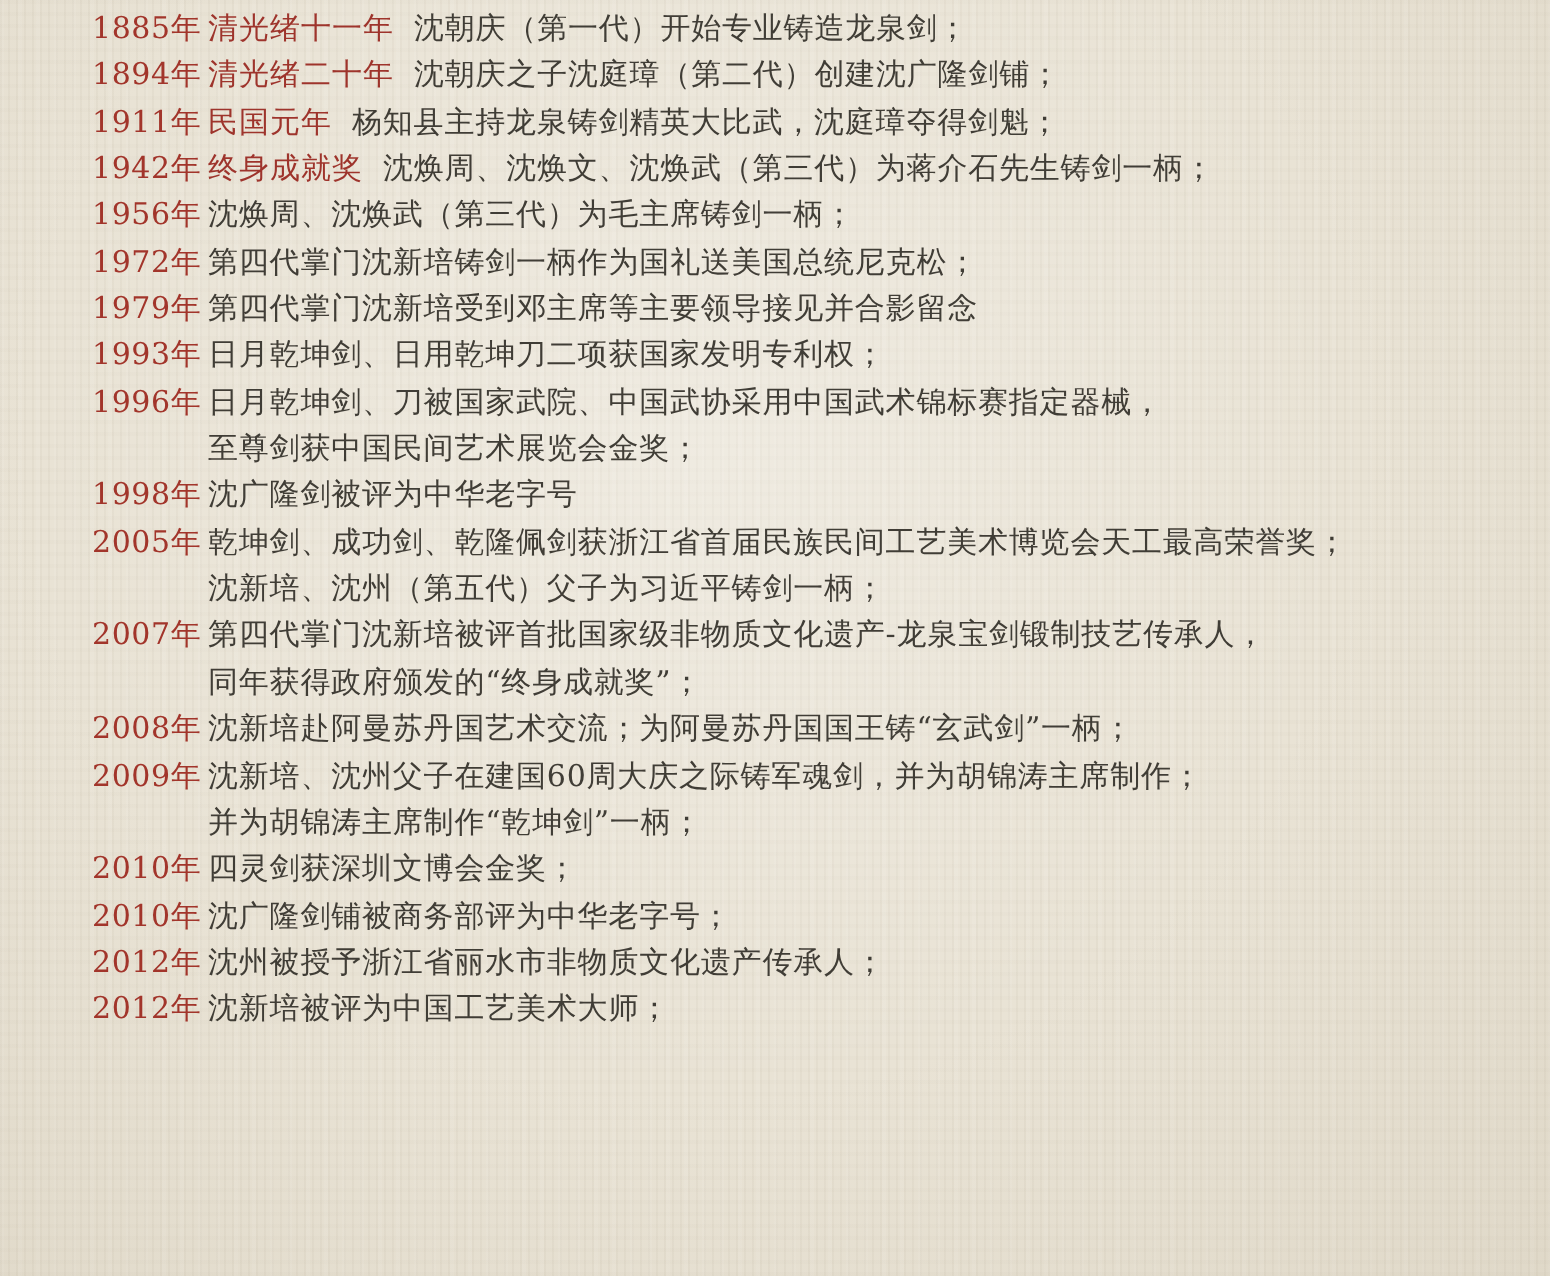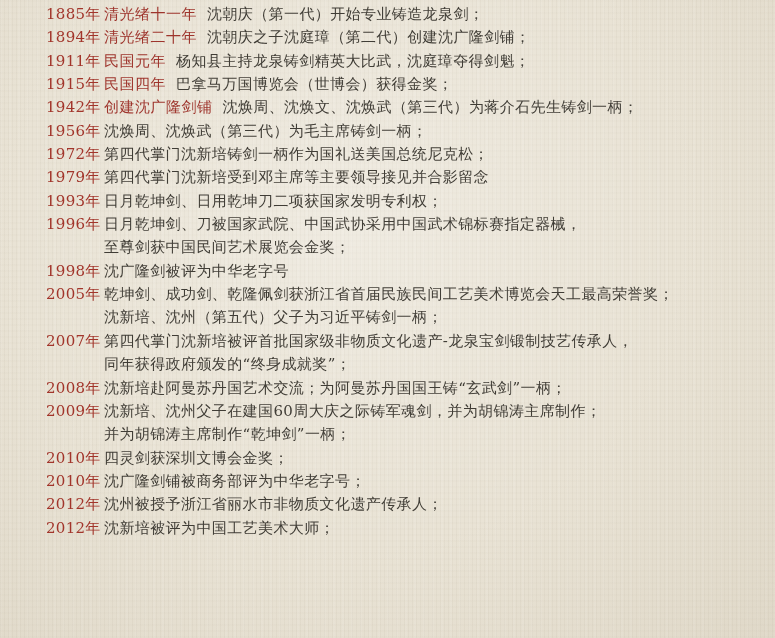--- a/index.html
+++ b/index.html
@@ -56,22 +56,21 @@
 </style>
 </head>
 <body>
 
 <div class="page">
   <div class="timeline">
 
     <div class="row"><span class="year">1885年</span><span class="era">清光绪十一年</span><span class="text">沈朝庆（第一代）开始专业铸造龙泉剑；</span></div>
     <div class="row"><span class="year">1894年</span><span class="era">清光绪二十年</span><span class="text">沈朝庆之子沈庭璋（第二代）创建沈广隆剑铺；</span></div>
     <div class="row"><span class="year">1911年</span><span class="era">民国元年</span><span class="text">杨知县主持龙泉铸剑精英大比武，沈庭璋夺得剑魁；</span></div>
-    <div class="row"><span class="year">1915年</span><span class="era">民国四年</span><span class="text">巴拿马万国博览会（世博会）获得金奖；</span></div>
-    <div class="row"><span class="year">1942年</span><span class="era">创建沈广隆剑铺</span><span class="text">沈焕周、沈焕文、沈焕武（第三代）为蒋介石先生铸剑一柄；</span></div>
+    <div class="row"><span class="year">1942年</span><span class="era">终身成就奖</span><span class="text">沈焕周、沈焕文、沈焕武（第三代）为蒋介石先生铸剑一柄；</span></div>
     <div class="row"><span class="year">1956年</span><span class="text">沈焕周、沈焕武（第三代）为毛主席铸剑一柄；</span></div>
     <div class="row"><span class="year">1972年</span><span class="text">第四代掌门沈新培铸剑一柄作为国礼送美国总统尼克松；</span></div>
     <div class="row"><span class="year">1979年</span><span class="text">第四代掌门沈新培受到邓主席等主要领导接见并合影留念</span></div>
     <div class="row"><span class="year">1993年</span><span class="text">日月乾坤剑、日用乾坤刀二项获国家发明专利权；</span></div>
     <div class="row"><span class="year">1996年</span><span class="text">日月乾坤剑、刀被国家武院、中国武协采用中国武术锦标赛指定器械，</span></div>
     <div class="row"><span class="year"></span><span class="text">至尊剑获中国民间艺术展览会金奖；</span></div>
     <div class="row"><span class="year">1998年</span><span class="text">沈广隆剑被评为中华老字号</span></div>
     <div class="row"><span class="year">2005年</span><span class="text">乾坤剑、成功剑、乾隆佩剑获浙江省首届民族民间工艺美术博览会天工最高荣誉奖；</span></div>
     <div class="row"><span class="year"></span><span class="text">沈新培、沈州（第五代）父子为习近平铸剑一柄；</span></div>
     <div class="row"><span class="year">2007年</span><span class="text">第四代掌门沈新培被评首批国家级非物质文化遗产-龙泉宝剑锻制技艺传承人，</span></div>

